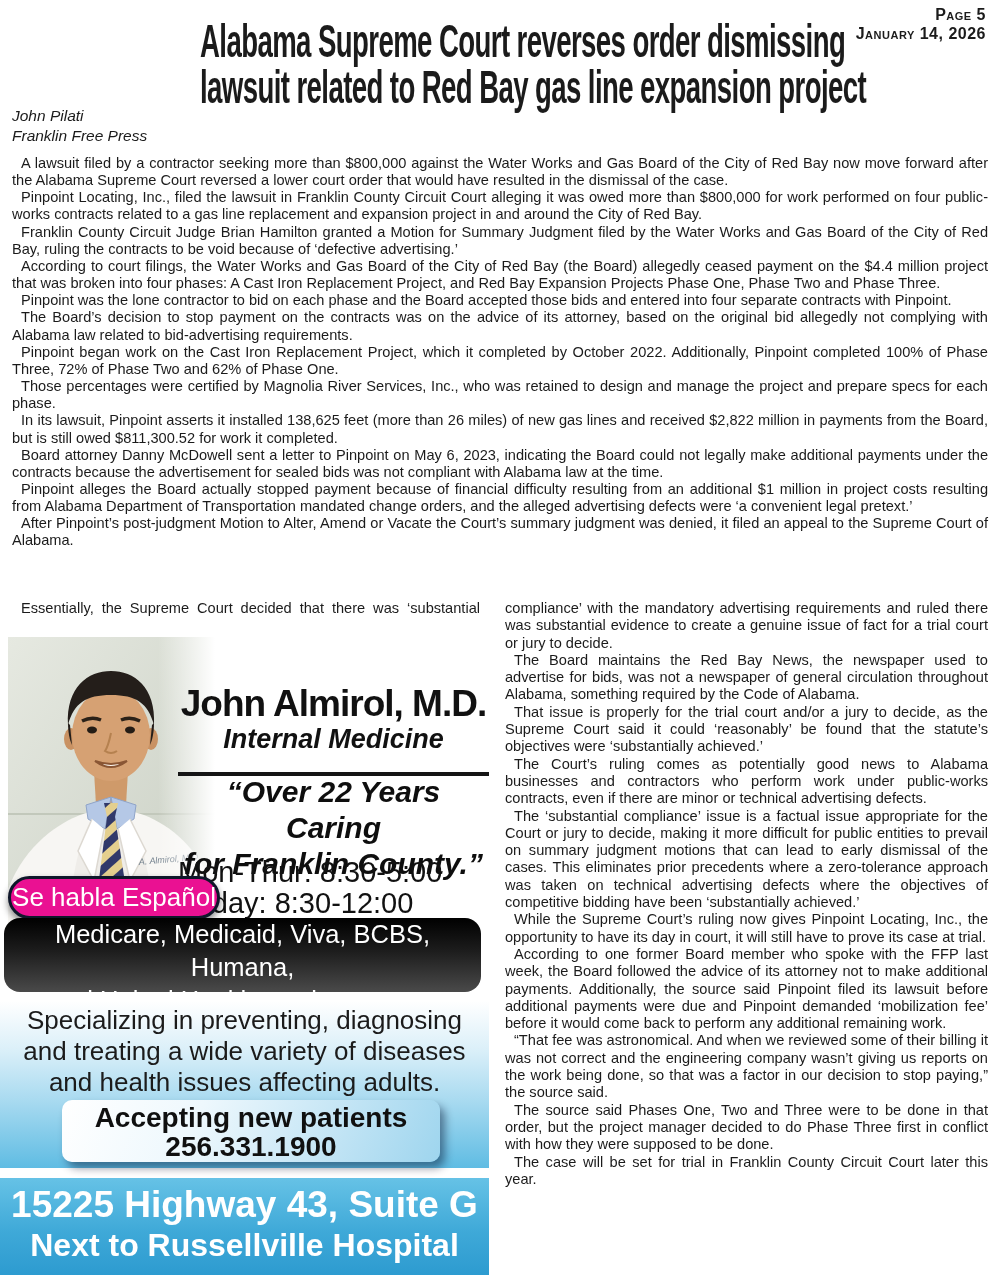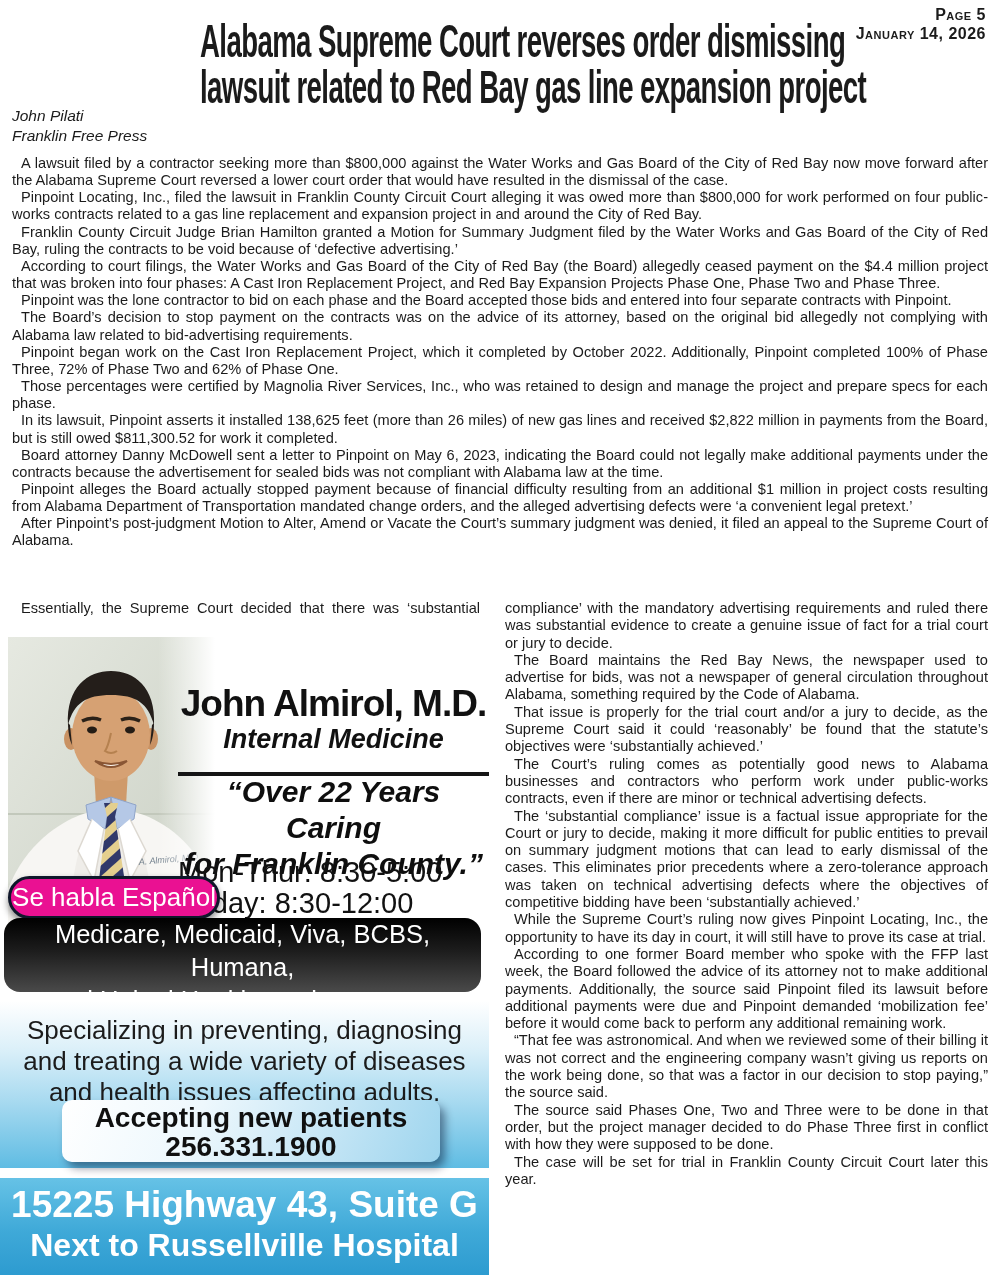--- a/index.html
+++ b/index.html
@@ -43,21 +43,21 @@
   .dr-hours{position:absolute;left:178px;right:0;top:224px;text-align:left;
             font-size:29px;line-height:31px;color:#111;}
   .badge{position:absolute;left:8px;top:243px;width:206px;height:37px;background:#ea1192;
          border:3px solid #0f172a;border-radius:22px;box-shadow:0 4px 7px rgba(0,0,0,.45);
          color:#fff;font-size:26px;line-height:36px;text-align:center;}
   .ins-box{position:absolute;left:4px;top:285px;width:477px;height:74px;border-radius:16px;
            background:linear-gradient(180deg,#000 0%,#1d1d1d 45%,#4a4a4a 100%);
            color:#fff;text-align:center;font-size:25.5px;line-height:33px;box-sizing:border-box;}
   .blue-zone{position:absolute;left:0;top:359px;width:489px;height:176px;
              background:linear-gradient(180deg,#ffffff 0%,#ffffff 5%,#dcf0f9 32%,#a8daf0 62%,#5fbce3 100%);}
-  .spec-text{padding-top:23px;text-align:center;font-size:26px;line-height:31px;color:#1b1b1b;}
+  .spec-text{padding-top:13px;text-align:center;font-size:26px;line-height:31px;color:#1b1b1b;}
   .accept-btn{position:absolute;left:62px;top:108px;width:378px;height:62px;border-radius:10px;
               background:linear-gradient(115deg,#ffffff 0%,#eef8fd 35%,#c4e5f5 70%,#9ed5ee 100%);
               box-shadow:5px 6px 8px rgba(0,10,40,.45);text-align:center;font-weight:bold;
               font-size:28px;line-height:29px;color:#101010;padding-top:3px;box-sizing:border-box;}
   .addr-box{position:absolute;left:0;top:545px;width:489px;height:97px;
             background:linear-gradient(180deg,#66c2e6 0%,#3fa9d8 55%,#2d9bd0 100%);
             color:#fff;text-align:center;font-weight:bold;}
   .addr1{font-size:37px;line-height:44px;padding-top:5px;}
   .addr2{font-size:32px;line-height:36px;}
 </style>

